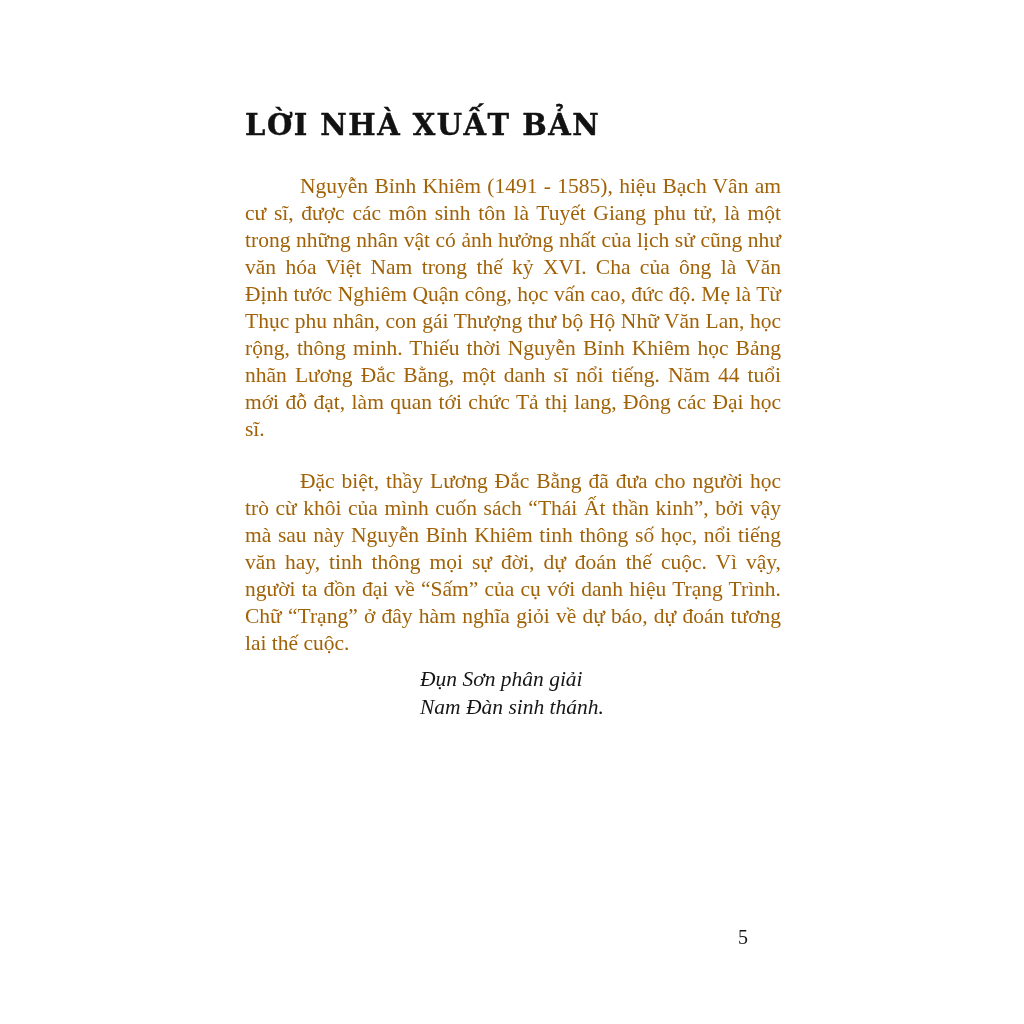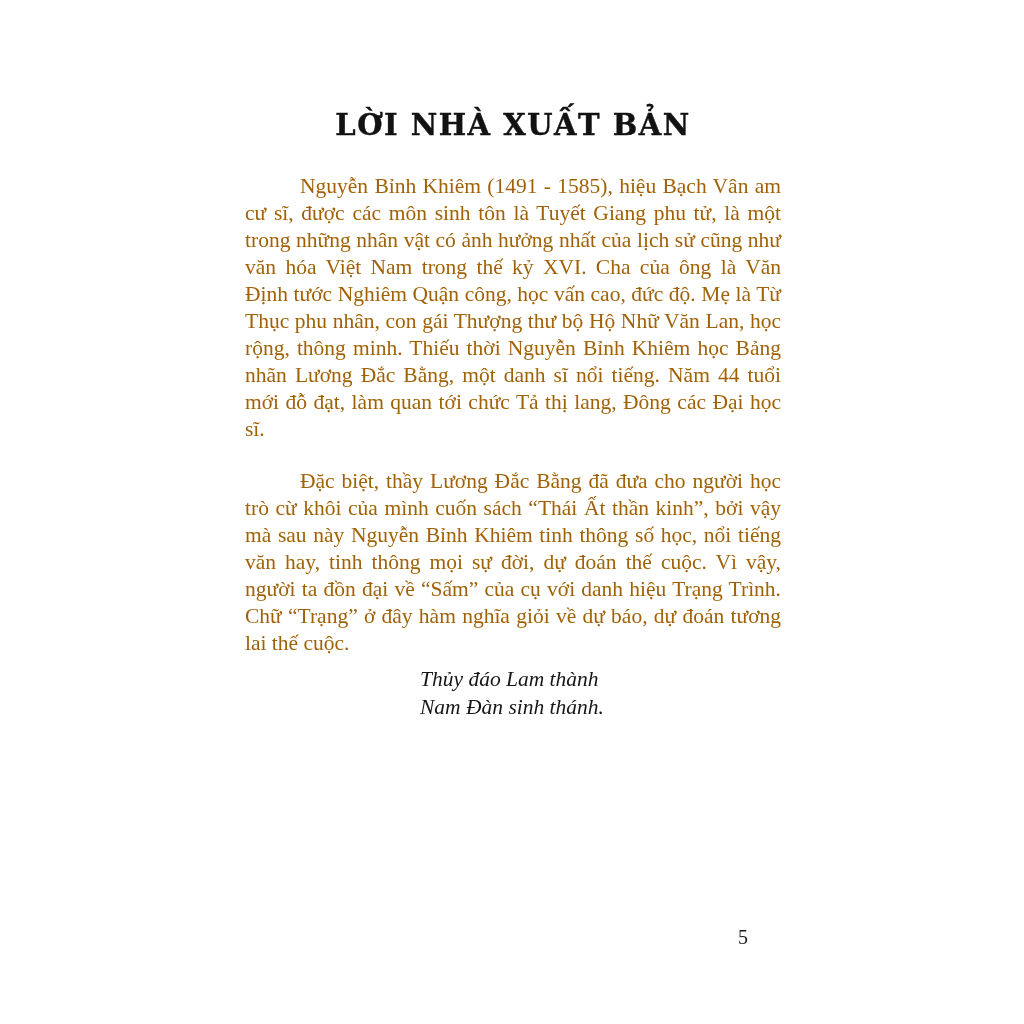--- a/index.html
+++ b/index.html
@@ -16,21 +16,21 @@
     font-family: "Liberation Serif", serif;
     color: #161616;
   }
   .text-block {
     position: absolute;
     left: 245px;
     top: 108px;
     width: 536px;
   }
   .title {
-    text-align: center;
+    text-align: left;
     font-family: "DejaVu Serif", serif;
     font-weight: 700;
     font-size: 29px;
     letter-spacing: 1.5px;
     color: #121212;
     margin-bottom: 31px;
     text-transform: uppercase;
     -webkit-text-stroke: 0.4px #121212;
   }
   .para {
@@ -69,21 +69,21 @@
   <div class="text-block">
 
     <h1 class="title">LỜI NHÀ XUẤT BẢN</h1>
 
     <p class="para">Nguyễn Bỉnh Khiêm (1491 - 1585), hiệu Bạch Vân am cư sĩ, được các môn sinh tôn là Tuyết Giang phu tử, là một trong những nhân vật có ảnh hưởng nhất của lịch sử cũng như văn hóa Việt Nam trong thế kỷ XVI. Cha của ông là Văn Định tước Nghiêm Quận công, học vấn cao, đức độ. Mẹ là Từ Thục phu nhân, con gái Thượng thư bộ Hộ Nhữ Văn Lan, học rộng, thông minh. Thiếu thời Nguyễn Bỉnh Khiêm học Bảng nhãn Lương Đắc Bằng, một danh sĩ nổi tiếng. Năm 44 tuổi mới đỗ đạt, làm quan tới chức Tả thị lang, Đông các Đại học sĩ.</p>
 
     <p class="para gap-large">Đặc biệt, thầy Lương Đắc Bằng đã đưa cho người học trò cừ khôi của mình cuốn sách “Thái Ất thần kinh”, bởi vậy mà sau này Nguyễn Bỉnh Khiêm tinh thông số học, nổi tiếng văn hay, tinh thông mọi sự đời, dự đoán thế cuộc. Vì vậy, người ta đồn đại về “Sấm” của cụ với danh hiệu Trạng Trình. Chữ “Trạng” ở đây hàm nghĩa giỏi về dự báo, dự đoán tương lai thế cuộc.</p>
 
 
     <div class="verse">
-      <div>Thủy đáo Lam thành</div>
+      <div>Đụn Sơn phân giải</div>
       <div>Nam Đàn sinh thánh.</div>
     </div>
 
 
   </div>
 
   <div class="page-number">5</div>
 </div>
 
 </body></html>

